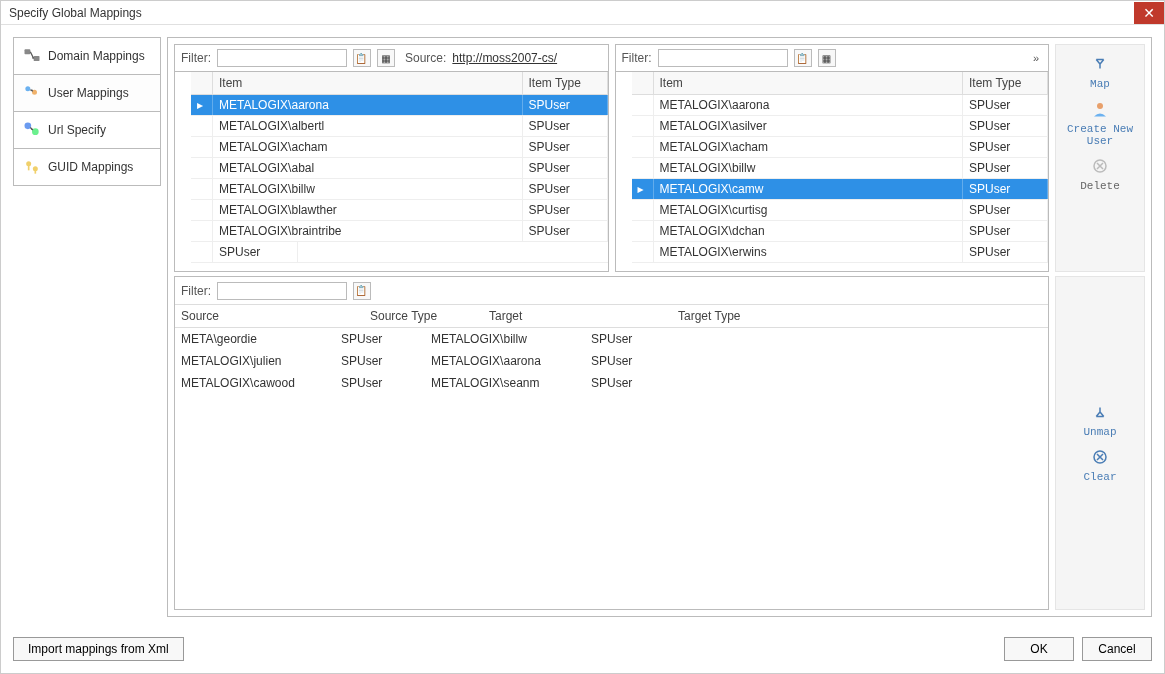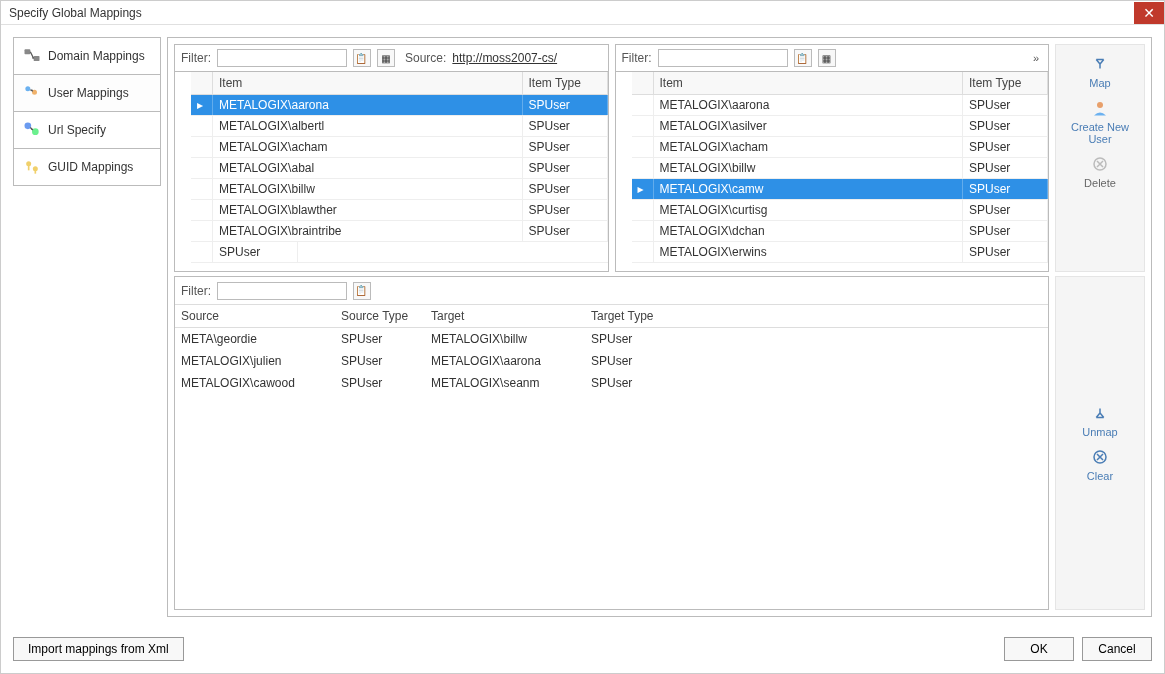--- a/index.html
+++ b/index.html
@@ -35,28 +35,28 @@
     .grid-body::-webkit-scrollbar-track { background: #f0f0f0; border-left: 1px solid #ddd; }
     .grid-body::-webkit-scrollbar-thumb { background: #ccc; }
     .row { display: flex; border-bottom: 1px solid #eee; cursor: pointer; }
     .row .cell { padding: 3px 6px; font-size: 12px; border-right: 1px solid #eee; }
     .row.selected { background: #2e90e6; color: #fff; }
     .row.selected .cell { border-right-color: rgba(255,255,255,0.25); }
     .cell-sel { width: 22px; }
     .cell-item { flex: 1; }
     .cell-type { width: 85px; }
     .actions-col { width: 90px; display: flex; flex-direction: column; gap: 4px; }
-    .action-group { flex: 1; background: #f5f5f5; border: 1px solid #e5e5e5; display: flex; flex-direction: column; align-items: center; justify-content: flex-start; padding: 10px 2px; gap: 10px; }
+    .action-group { flex: 1; background: #f5f5f5; border: 1px solid #e5e5e5; display: flex; flex-direction: column; align-items: center; justify-content: flex-start; padding: 10px 2px; gap: 10px; font-family: Liberation Mono, monospace; }
     .action-btn { display: flex; flex-direction: column; align-items: center; gap: 2px; cursor: pointer; color: #666; font-size: 11px; text-align: center; }
     .action-btn.enabled { color: #4a7db5; }
     .action-btn svg { width: 18px; height: 18px; }
     .action-btn .label { line-height: 1.1; }
     .mapping-panel { flex: 1; border: 1px solid #bbb; display: flex; flex-direction: column; }
     .mapping-filter { padding: 3px 6px; display: flex; align-items: center; gap: 6px; height: 28px; border-bottom: 1px solid #ddd; }
-    .mapping-head { display: flex; border-bottom: 1px solid #ddd; }
+    .mapping-head { display: flex; border-bottom: 1px solid #ddd; gap: 29px; }
     .mapping-head .mcol, .mapping-body .mcell { padding: 4px 6px; font-size: 12px; }
     .mcol { color: #444; width: 160px; }
     .mcol:nth-child(2), .mcell:nth-child(2) { width: 90px; }
     .mcol:nth-child(4), .mcell:nth-child(4) { width: 90px; }
     .mrow { display: flex; }
     .mcell { width: 160px; }
     .mapping-body { flex: 1; overflow: auto; }
     .footer { display: flex; align-items: center; padding: 8px 12px 12px 12px; gap: 8px; }
     .btn { border: 1px solid #999; background: #f8f8f8; padding: 4px 14px; font-size: 12px; cursor: pointer; min-width: 70px; text-align: center; }
     .btn-import { min-width: 170px; }

